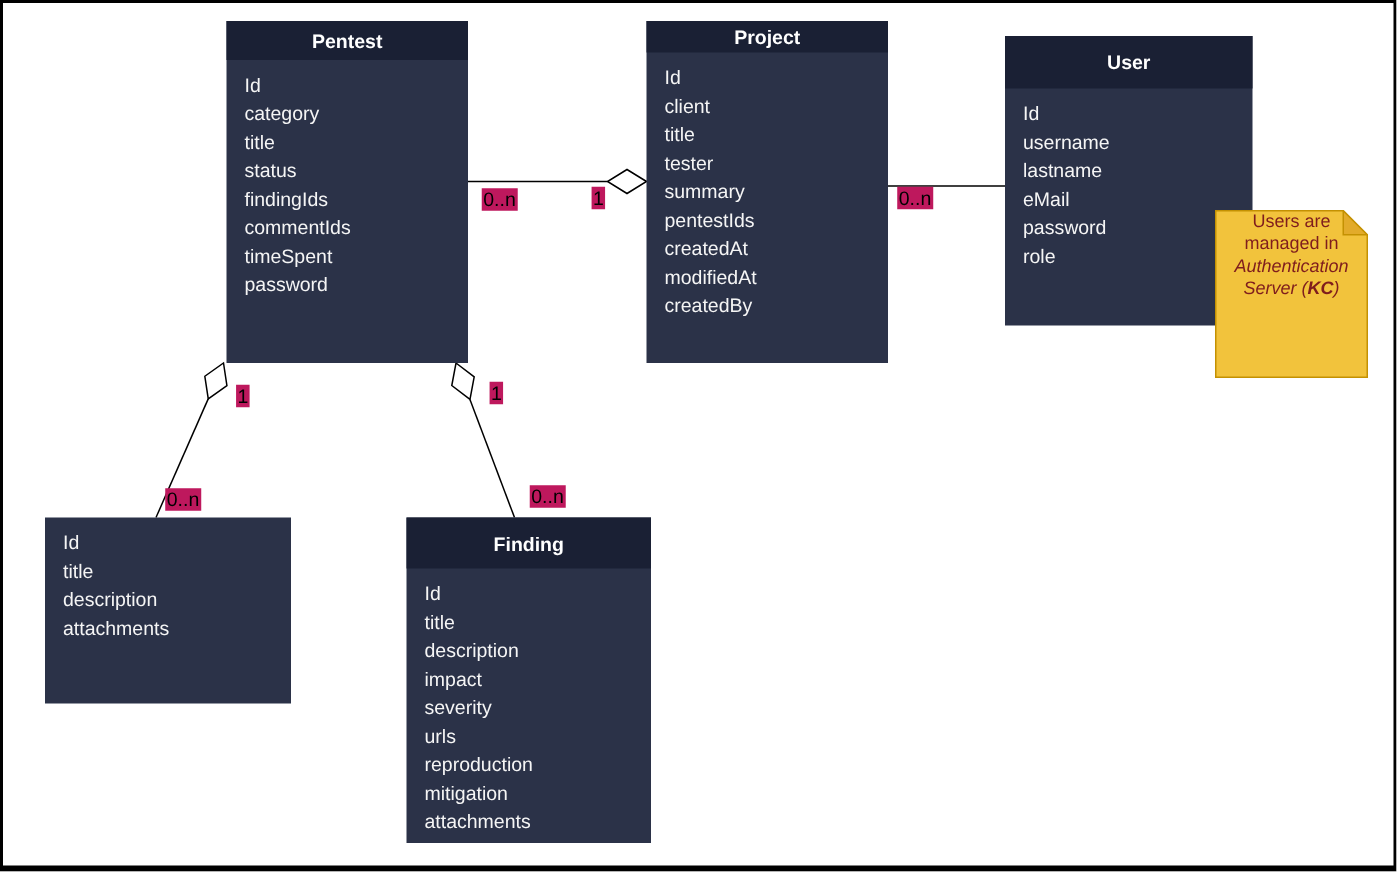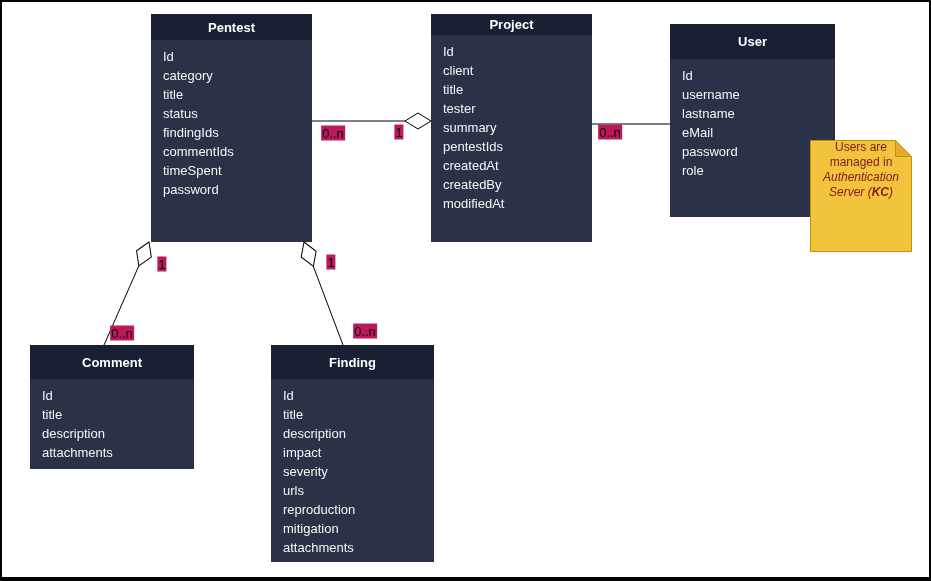--- a/index.html
+++ b/index.html
@@ -96,39 +96,38 @@
   <div class="entity" style="left:429px; top:12px; width:161px; height:228px">
     <div class="entity-header" style="height:21px">Project</div>
     <div class="entity-fields">
         <div class="field">Id</div>
         <div class="field">client</div>
         <div class="field">title</div>
         <div class="field">tester</div>
         <div class="field">summary</div>
         <div class="field">pentestIds</div>
         <div class="field">createdAt</div>
+        <div class="field">modifiedAt</div>
         <div class="field">createdBy</div>
-        <div class="field">modifiedAt</div>
       </div>
   </div>
 
   <div class="entity" style="left:668px; top:22px; width:165px; height:193px">
     <div class="entity-header" style="height:35px">User</div>
     <div class="entity-fields">
         <div class="field">Id</div>
         <div class="field">username</div>
         <div class="field">lastname</div>
         <div class="field">eMail</div>
         <div class="field">password</div>
         <div class="field">role</div>
       </div>
   </div>
 
   <div class="entity" style="left:28px; top:343px; width:164px; height:124px">
-    <div class="entity-header" style="height:34px">Comment</div>
     <div class="entity-fields">
         <div class="field">Id</div>
         <div class="field">title</div>
         <div class="field">description</div>
         <div class="field">attachments</div>
       </div>
   </div>
 
   <div class="entity" style="left:269px; top:343px; width:163px; height:217px">
     <div class="entity-header" style="height:34px">Finding</div>

